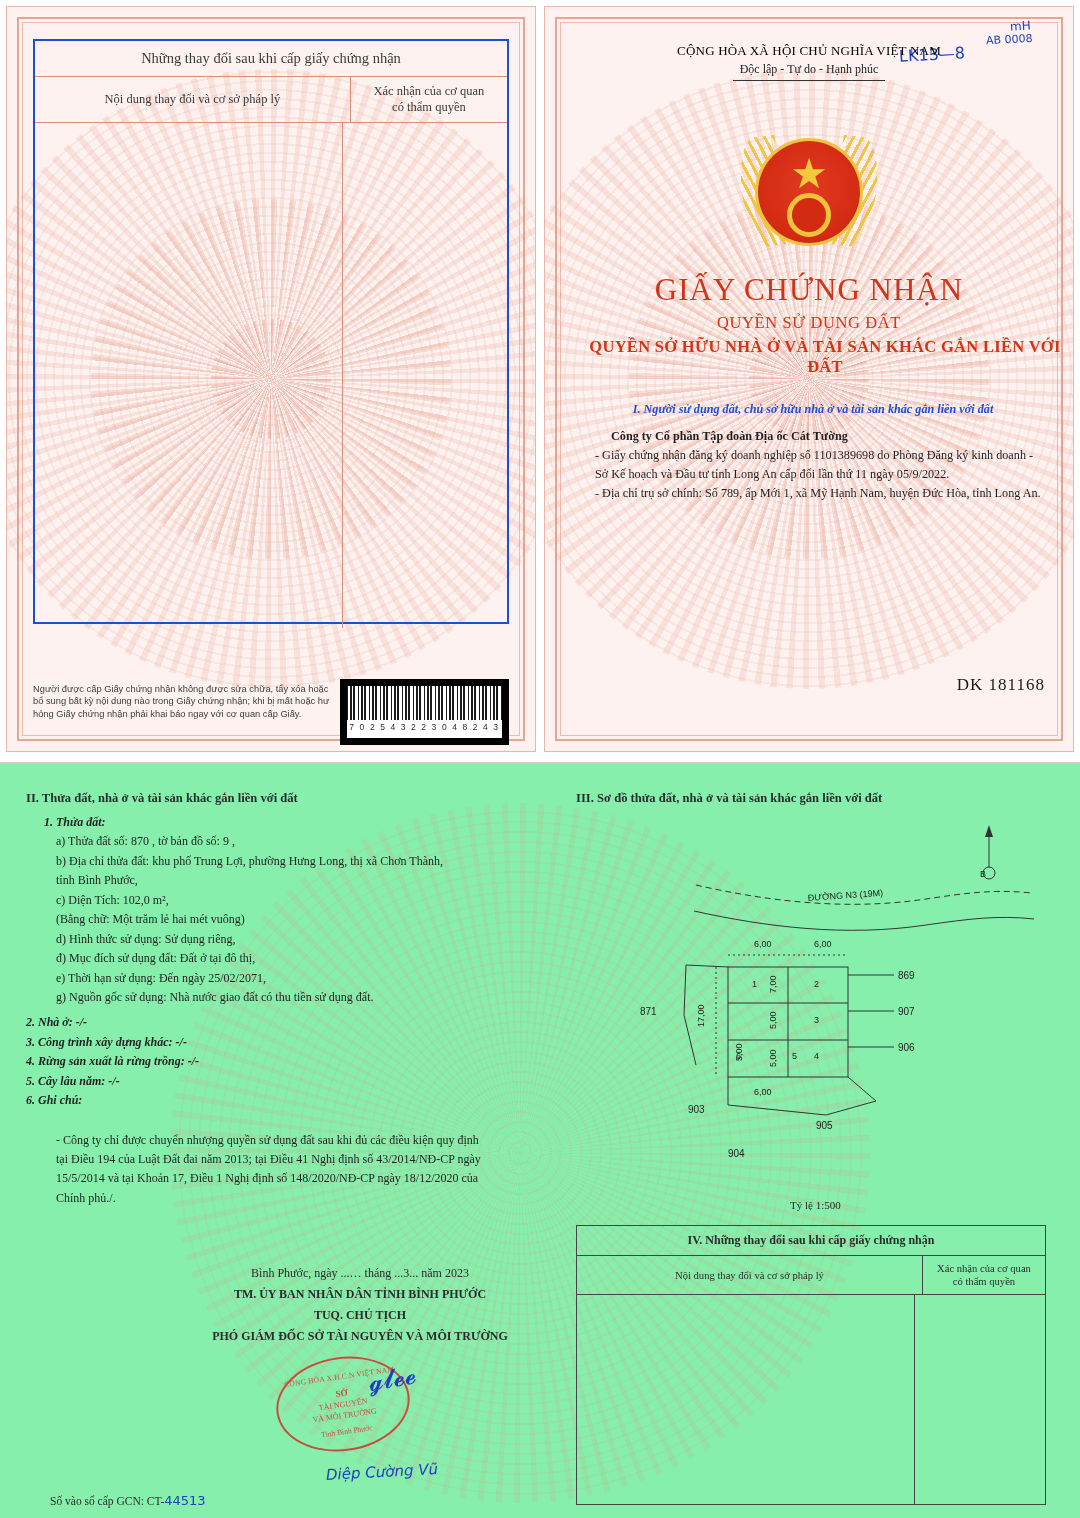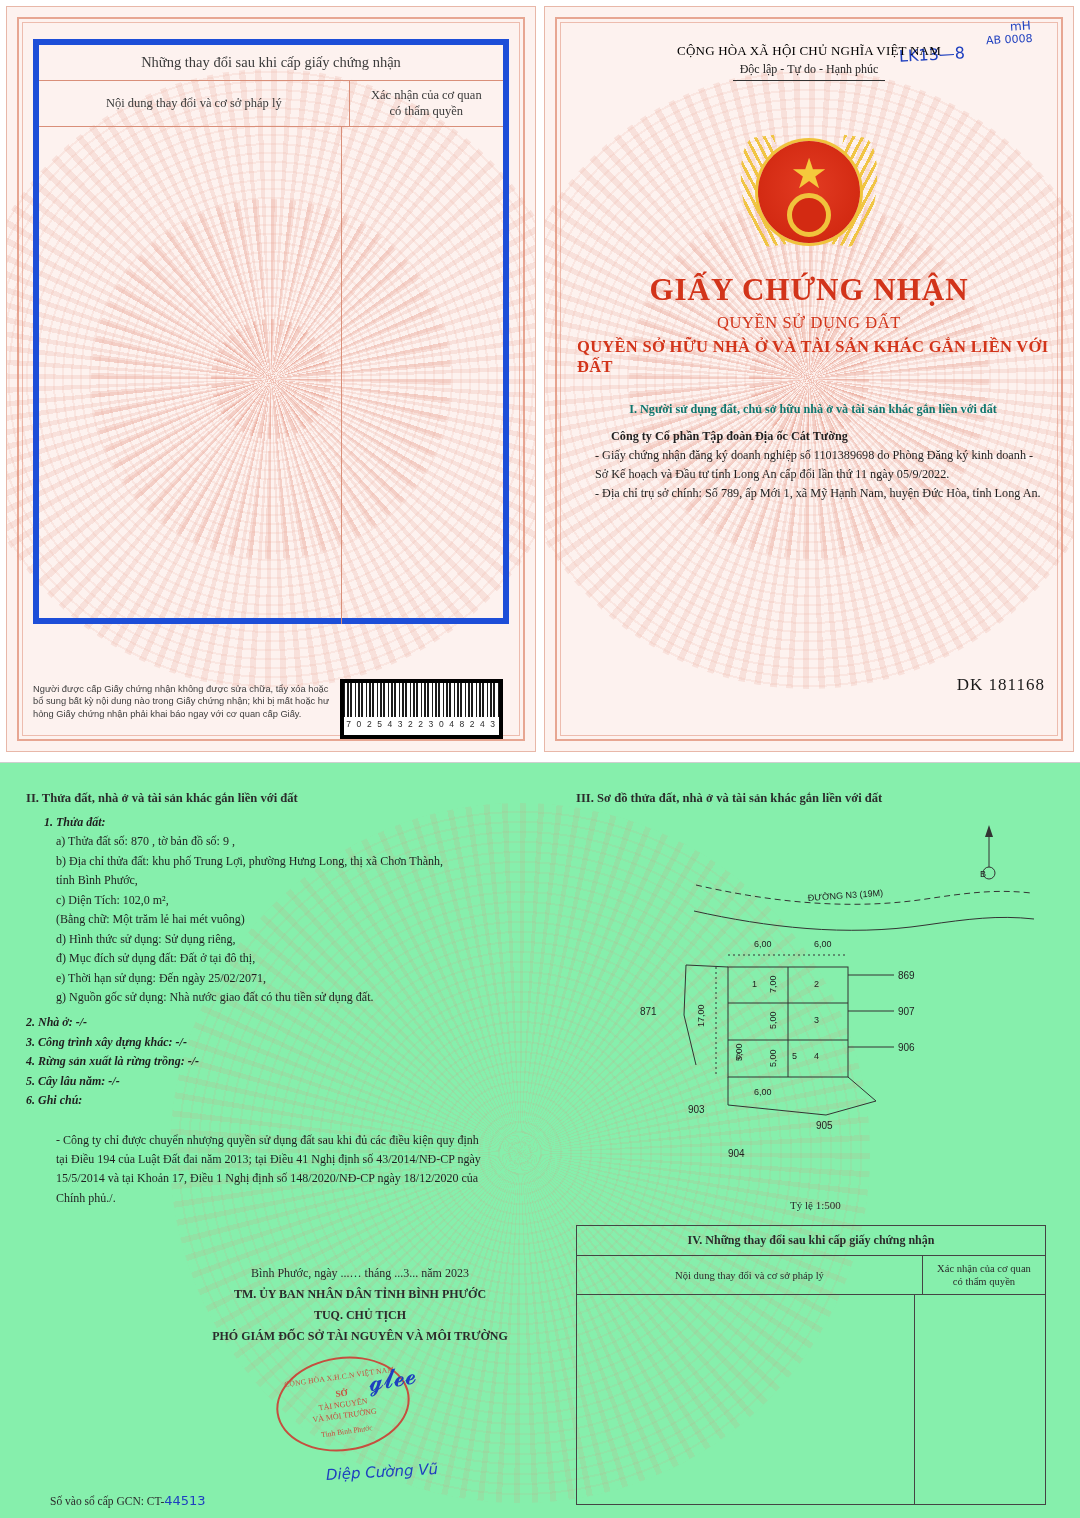--- a/index.html
+++ b/index.html
@@ -15,54 +15,54 @@
      background:
        repeating-conic-gradient(from 0deg,rgba(226,138,118,.30) 0deg 1.2deg,rgba(255,255,255,0) 1.2deg 3deg),
        repeating-radial-gradient(circle,rgba(226,138,118,.22) 0 2px,rgba(255,255,255,0) 2px 9px);
      opacity:.55;pointer-events:none;}
   .guilloche2{position:absolute;left:50%;top:50%;transform:translate(-50%,-50%);width:360px;height:360px;border-radius:50%;
      background:repeating-conic-gradient(from 0deg,rgba(226,138,118,.35) 0deg 2deg,rgba(255,255,255,0) 2deg 6deg);opacity:.6;pointer-events:none;}
   .guilloche3{position:absolute;left:50%;top:50%;transform:translate(-50%,-50%);width:120px;height:120px;border-radius:50%;
      background:repeating-conic-gradient(from 0deg,rgba(226,138,118,.45) 0deg 3deg,rgba(255,255,255,0) 3deg 9deg);opacity:.75;pointer-events:none;}
 
   
-  .left-table{position:absolute;left:26px;top:32px;right:26px;height:585px;border:6px solid #1d4ed8;box-sizing:border-box;}
+  .left-table{position:absolute;left:26px;top:32px;right:26px;height:585px;border:2px solid #1d4ed8;box-sizing:border-box;}
   .lt-title{text-align:center;font-size:14.5px;padding:9px 4px 9px;border-bottom:1px solid #d98f79;color:#3a3a3a;}
   .lt-head{display:flex;border-bottom:1px solid #d98f79;}
   .lt-head > div{padding:7px 4px;text-align:center;font-size:12.5px;line-height:1.25;color:#3a3a3a;}
   .lt-c1{flex:0 0 65%;border-right:1px solid #d98f79;display:flex;align-items:center;justify-content:center;}
   .lt-c2{flex:1;}
   .lt-body{display:flex;height:calc(100% - 76px);}
   .lt-b1{flex:0 0 65%;border-right:1px solid #d98f79;}
   .lt-b2{flex:1;}
 
   .note-box{position:absolute;left:26px;top:676px;width:300px;font-size:9.3px;line-height:1.33;color:#3d3d3d;font-family:"Liberation Sans",sans-serif;}
-  .barcode{position:absolute;left:333px;top:672px;width:155px;height:52px;background:#fff;border:4px solid #000000;}
+  .barcode{position:absolute;left:333px;top:672px;width:155px;height:52px;background:#fff;border:7px solid #000000;}
   .barcode .bars{height:34px;width:100%;background:repeating-linear-gradient(90deg,#1b1b1b 0 1px,#fff 1px 3px,#1b1b1b 3px 5px,#fff 5px 6px,#1b1b1b 6px 8px,#fff 8px 11px);}
   .barcode .bnum{text-align:center;font-size:8.5px;letter-spacing:1.6px;font-family:"Liberation Sans",sans-serif;margin-top:2px;}
 
   
   .rc-top{position:absolute;left:0;right:0;top:36px;text-align:center;}
   .rc-country{font-size:13px;letter-spacing:.2px;color:#000000;}
   .rc-motto{font-size:12px;margin-top:3px;color:#222;}
   .rc-motto-underline{width:152px;height:1px;background:#333;margin:3px auto 0;}
   .emblem{position:absolute;left:50%;top:120px;transform:translateX(-50%);width:130px;height:130px;}
   .emb-circle{position:absolute;left:14px;top:14px;width:102px;height:102px;border-radius:50%;background:radial-gradient(circle at 50% 45%,#e23b22 0%,#d32a12 70%,#b52109 100%);box-shadow:0 0 0 3px #f0c33c;}
   .emb-star{position:absolute;left:50%;top:26px;transform:translateX(-50%);font-size:42px;color:#f5c93c;line-height:1;}
   .emb-gear{position:absolute;left:50%;bottom:20px;transform:translateX(-50%);width:34px;height:34px;border-radius:50%;border:5px solid #f0c33c;background:#d32a12;}
   .emb-wheat-l,.emb-wheat-r{position:absolute;top:10px;width:40px;height:110px;background:
      repeating-linear-gradient(70deg,rgba(240,195,60,.95) 0 3px,rgba(211,42,18,0) 3px 8px);}
   .emb-wheat-l{left:-2px;transform:rotate(-8deg);border-radius:60% 0 0 60%;}
   .emb-wheat-r{right:-2px;transform:rotate(8deg) scaleX(-1);border-radius:60% 0 0 60%;}
 
-  .title-main{position:absolute;left:0;right:0;top:265px;text-align:center;font-size:31px;letter-spacing:1px;color:#d2341a;font-weight:bold;font-family:"Liberation Serif",serif;}
+  .title-main{position:absolute;left:0;right:0;top:265px;text-align:center;font-size:31px;letter-spacing:1px;color:#d2341a;font-weight:normal;font-family:"Liberation Serif",serif;}
   .title-sub1{position:absolute;left:0;right:0;top:306px;text-align:center;font-size:16.5px;color:#d2341a;letter-spacing:.6px;}
-  .title-sub2{position:absolute;left:0;right:0;top:330px;text-align:left;font-size:16.5px;color:#d2341a;font-weight:bold;letter-spacing:.3px;margin-left:32px;}
-
-  .sec1-title{position:absolute;left:32px;right:24px;top:395px;font-size:12.2px;font-weight:bold;color:#0f766e;text-align:center;}
+  .title-sub2{position:absolute;left:0;right:0;top:330px;text-align:center;font-size:16.5px;color:#d2341a;font-weight:bold;letter-spacing:.3px;margin-left:32px;}
+
+  .sec1-title{position:absolute;left:32px;right:24px;top:395px;font-size:12.2px;font-weight:bold;color:#1d4ed8;text-align:center;font-style:italic;}
   .owner-block{position:absolute;left:50px;right:26px;top:420px;font-size:12.2px;line-height:1.55;color:#1f1f1f;}
   .owner-name{font-weight:bold;padding-left:16px;}
   .dk-number{position:absolute;right:28px;bottom:56px;font-size:17px;letter-spacing:1px;color:#1a1a1a;font-family:"Liberation Serif",serif;}
 
   .handwrite{position:absolute;font-family:"DejaVu Sans",sans-serif;color:#1e3fbf;}
   .hw1{right:42px;top:12px;font-size:12px;transform:rotate(-4deg);}
   .hw2{right:40px;top:26px;font-size:11px;transform:rotate(-3deg);}
   .hw3{right:108px;top:38px;font-size:16px;transform:rotate(-3deg);}
 
   

